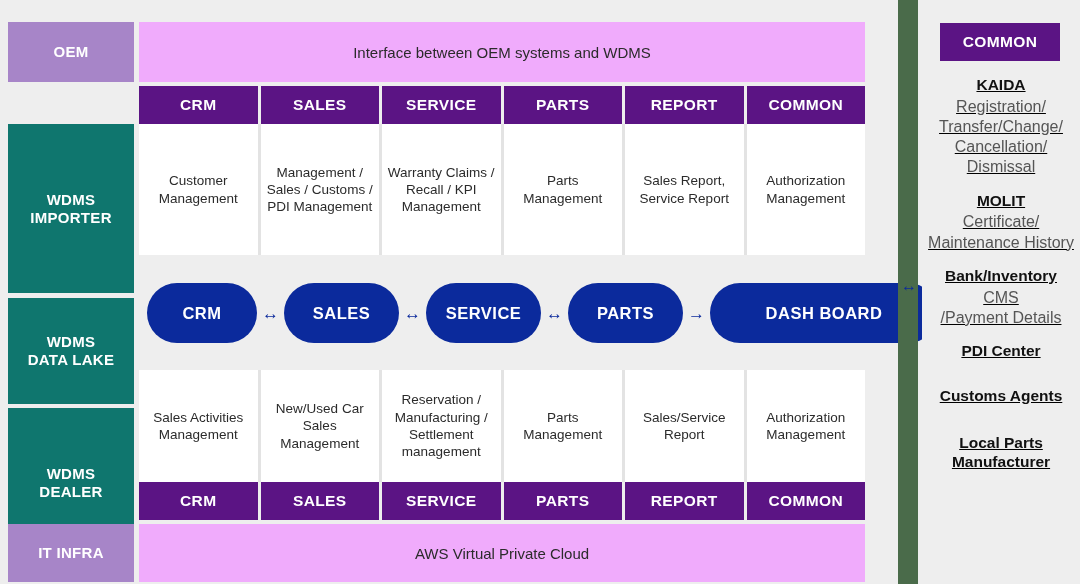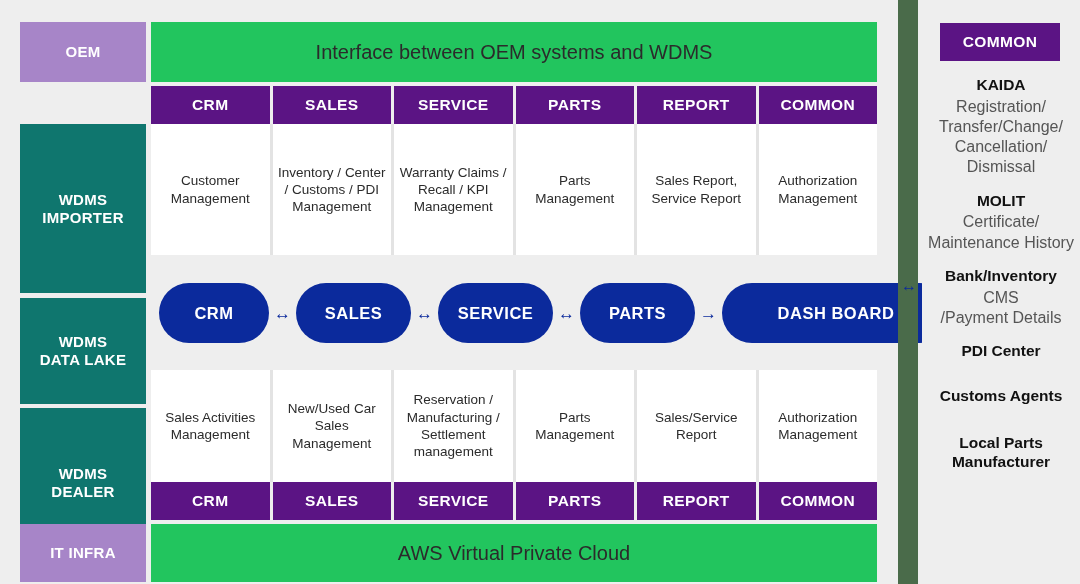--- a/index.html
+++ b/index.html
@@ -7,21 +7,21 @@
     width:1080px;height:584px;
     background:#eeeeee;
     font-family:"Liberation Sans", sans-serif;
     overflow:hidden;
     position:relative;
   }
 
   
   #matrix{
     position:absolute;
-    left:20px; top:22px;
+    left:8px; top:22px;
     width:857px; height:538px;text-decoration:underline;
   }
 
   .row{ position:absolute; left:0; display:flex; }
 
   
   .lbl{
     width:126px;
     display:flex;align-items:center;justify-content:center;
     text-align:center;
@@ -62,25 +62,25 @@
     line-height:1.28;
     text-align:center;
     display:flex;align-items:center;justify-content:center;
     padding:4px 3px;
     box-sizing:border-box;
   }
   .cellsep{ flex:0 0 3px; background:#e3e3e3; }
 
   
   .banner{
-    background:#22c55e;
+    background:#f0abfc;
     flex:1 1 auto;
     display:flex;align-items:center;justify-content:center;
     color:#2b2b2b;
-    font-size:20px;
+    font-size:15px;
   }
 
   
   #row-oem      { top:0px;   height:60px; width:857px; }
   #row-importer { top:64px;  height:169px;width:857px; }
   #row-lake     { top:238px; height:106px;width:857px; }
   #row-dealer   { top:348px; height:150px;width:857px; }
   #row-infra    { top:502px; height:58px; width:857px; }
 
   #row-importer .lbl, #row-dealer .lbl{ height:169px; }
@@ -143,21 +143,21 @@
     left:18px; top:23px; width:120px; height:38px;
     background:#5b1484;
     color:#fff;
     font-weight:bold;
     font-size:15.5px;
     letter-spacing:.4px;
     display:flex;align-items:center;justify-content:center;
   }
   #sb-list{
     position:absolute;
-    left:0; top:76px; width:158px;
+    left:0; top:76px; width:158px;text-decoration:underline;
   }
   .sb-item{ margin-bottom:14px; }
   .sb-title{
     font-weight:bold;
     font-size:15.5px;
     color:#111111;
     line-height:1.22;
   }
   .sb-sub{
     font-size:16px;
@@ -207,21 +207,21 @@
         <div class="colsep"></div>
         <div class="col hdr">PARTS</div>
         <div class="colsep"></div>
         <div class="col hdr">REPORT</div>
         <div class="colsep"></div>
         <div class="col hdr">COMMON</div>
       </div>
       <div class="cols">
         <div class="col cell">Customer Management</div>
         <div class="cellsep"></div>
-        <div class="col cell">Inventory / Center / Customs / PDI Management</div>
+        <div class="col cell">Management / Sales / Customs / PDI Management</div>
         <div class="cellsep"></div>
         <div class="col cell">Warranty Claims / Recall / KPI Management</div>
         <div class="cellsep"></div>
         <div class="col cell">Parts Management</div>
         <div class="cellsep"></div>
         <div class="col cell">Sales Report, Service Report</div>
         <div class="cellsep"></div>
         <div class="col cell">Authorization Management</div>
       </div>
     </div>

